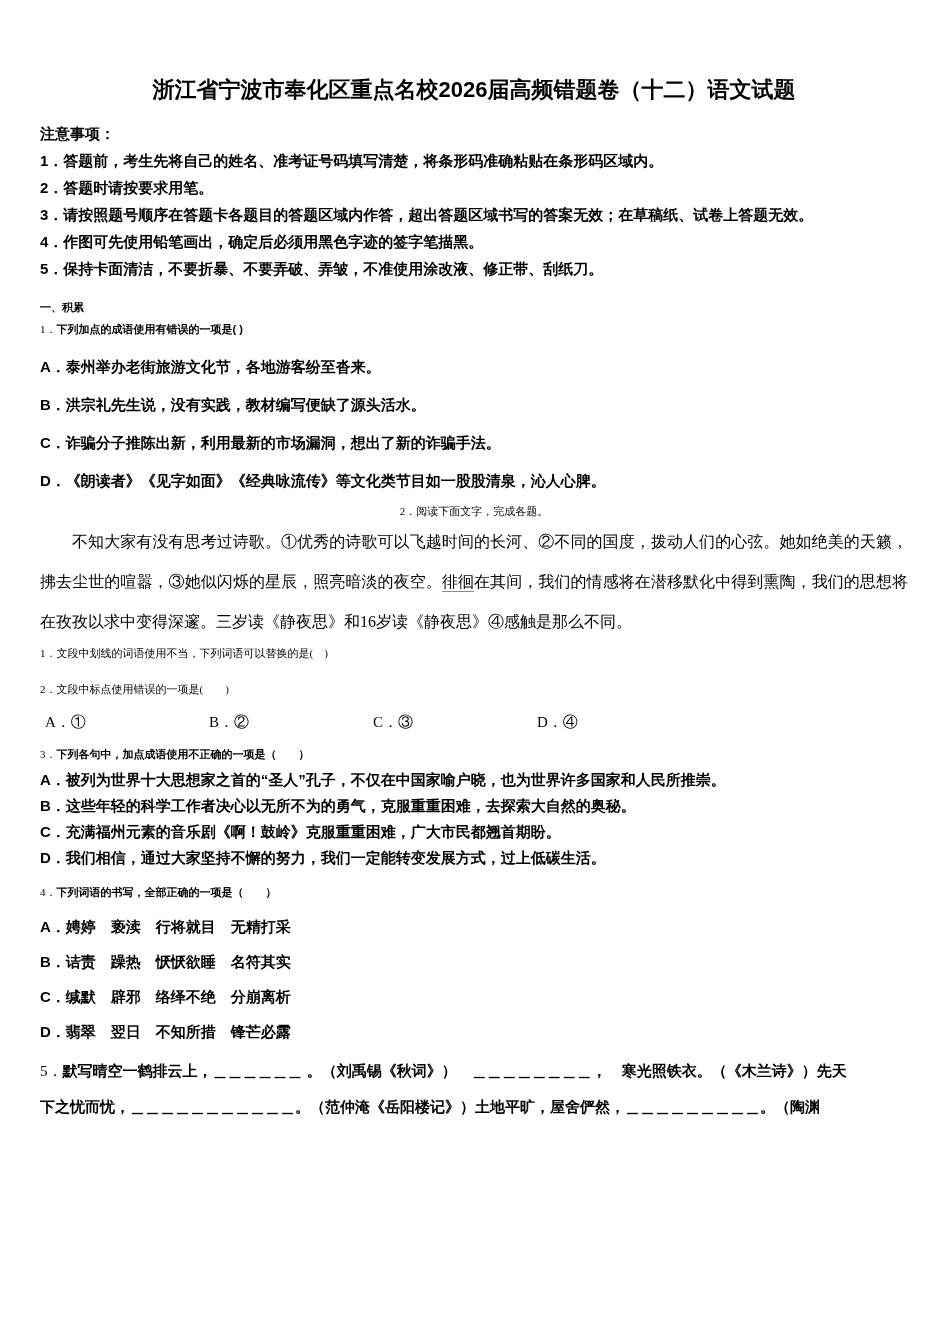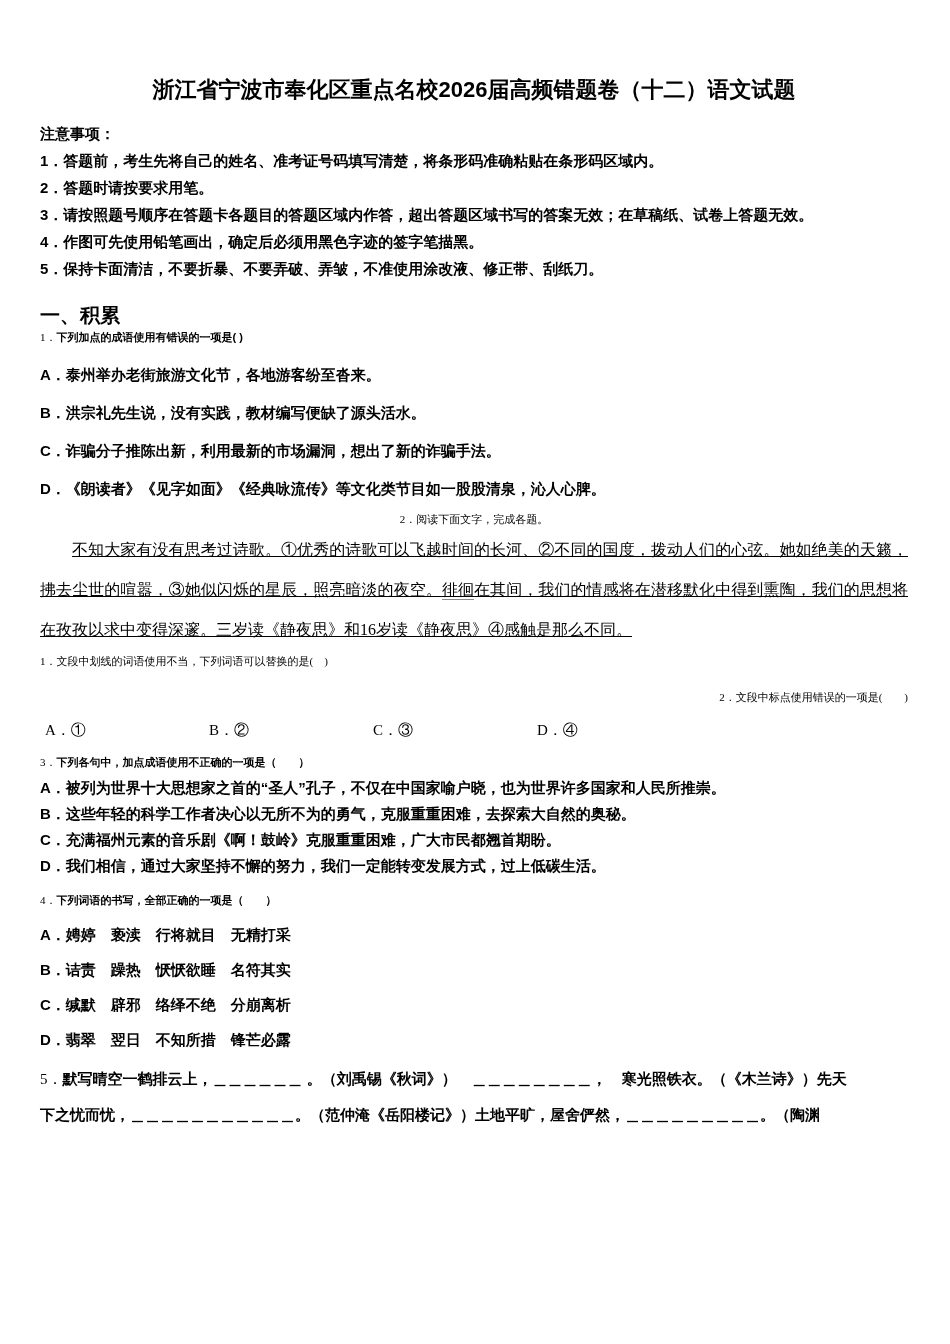--- a/index.html
+++ b/index.html
@@ -19,50 +19,49 @@
 
   .title {
     text-align: center;
     font-size: 22px;
     line-height: 28px;
     margin: 0 0 16px 0;
   }
   .notice-heading { font-size: 15px; line-height: 27px; }
   .notice-item    { font-size: 15px; line-height: 27px; }
 
-  .section-heading { font-size: 20px; line-height: 22px; margin-top: 22px; }
+  .section-heading { font-size: 11px; line-height: 22px; margin-top: 14px; }
 
   .stem { font-size: 11px; line-height: 22px; }
   .q1-stem { margin-top: 0; }
 
   .opt-block { font-size: 15px; line-height: 22px; margin-top: 16px; }
 
   .q2-stem { margin-top: 8px; text-align: center; }
 
   .passage {
     font-size: 16px;
     line-height: 40px;
     text-align: justify;
     text-indent: 2em;
     margin: 0;
-    text-decoration: underline;
   }
   .underlined { border-bottom: 1px solid #8a8a8a; padding-bottom: 1px; }
 
   .sub-stem { margin-top: 0; }
   .sub-stem + .opt-row { margin-top: 11px; }
   .opt-row {
     display: flex;
     font-size: 15px;
     line-height: 22px;
     padding-left: 5px;
   }
   .opt-row .col { width: 164px; }
   .opt-row .col:last-child { width: auto; }
-  .mt14 { margin-top: 14px; text-align: right; }
+  .mt14 { margin-top: 14px; }
   .mt12 { margin-top: 12px; }
   .mt10 { margin-top: 10px; }
 
   .q3-opt, .q4-opt { font-size: 15px; line-height: 22px; margin-top: 4px; }
   .q4-opt { margin-top: 13px; }
 
   .q5 {
     font-size: 15px;
     line-height: 36px;
     margin-top: 10px;

